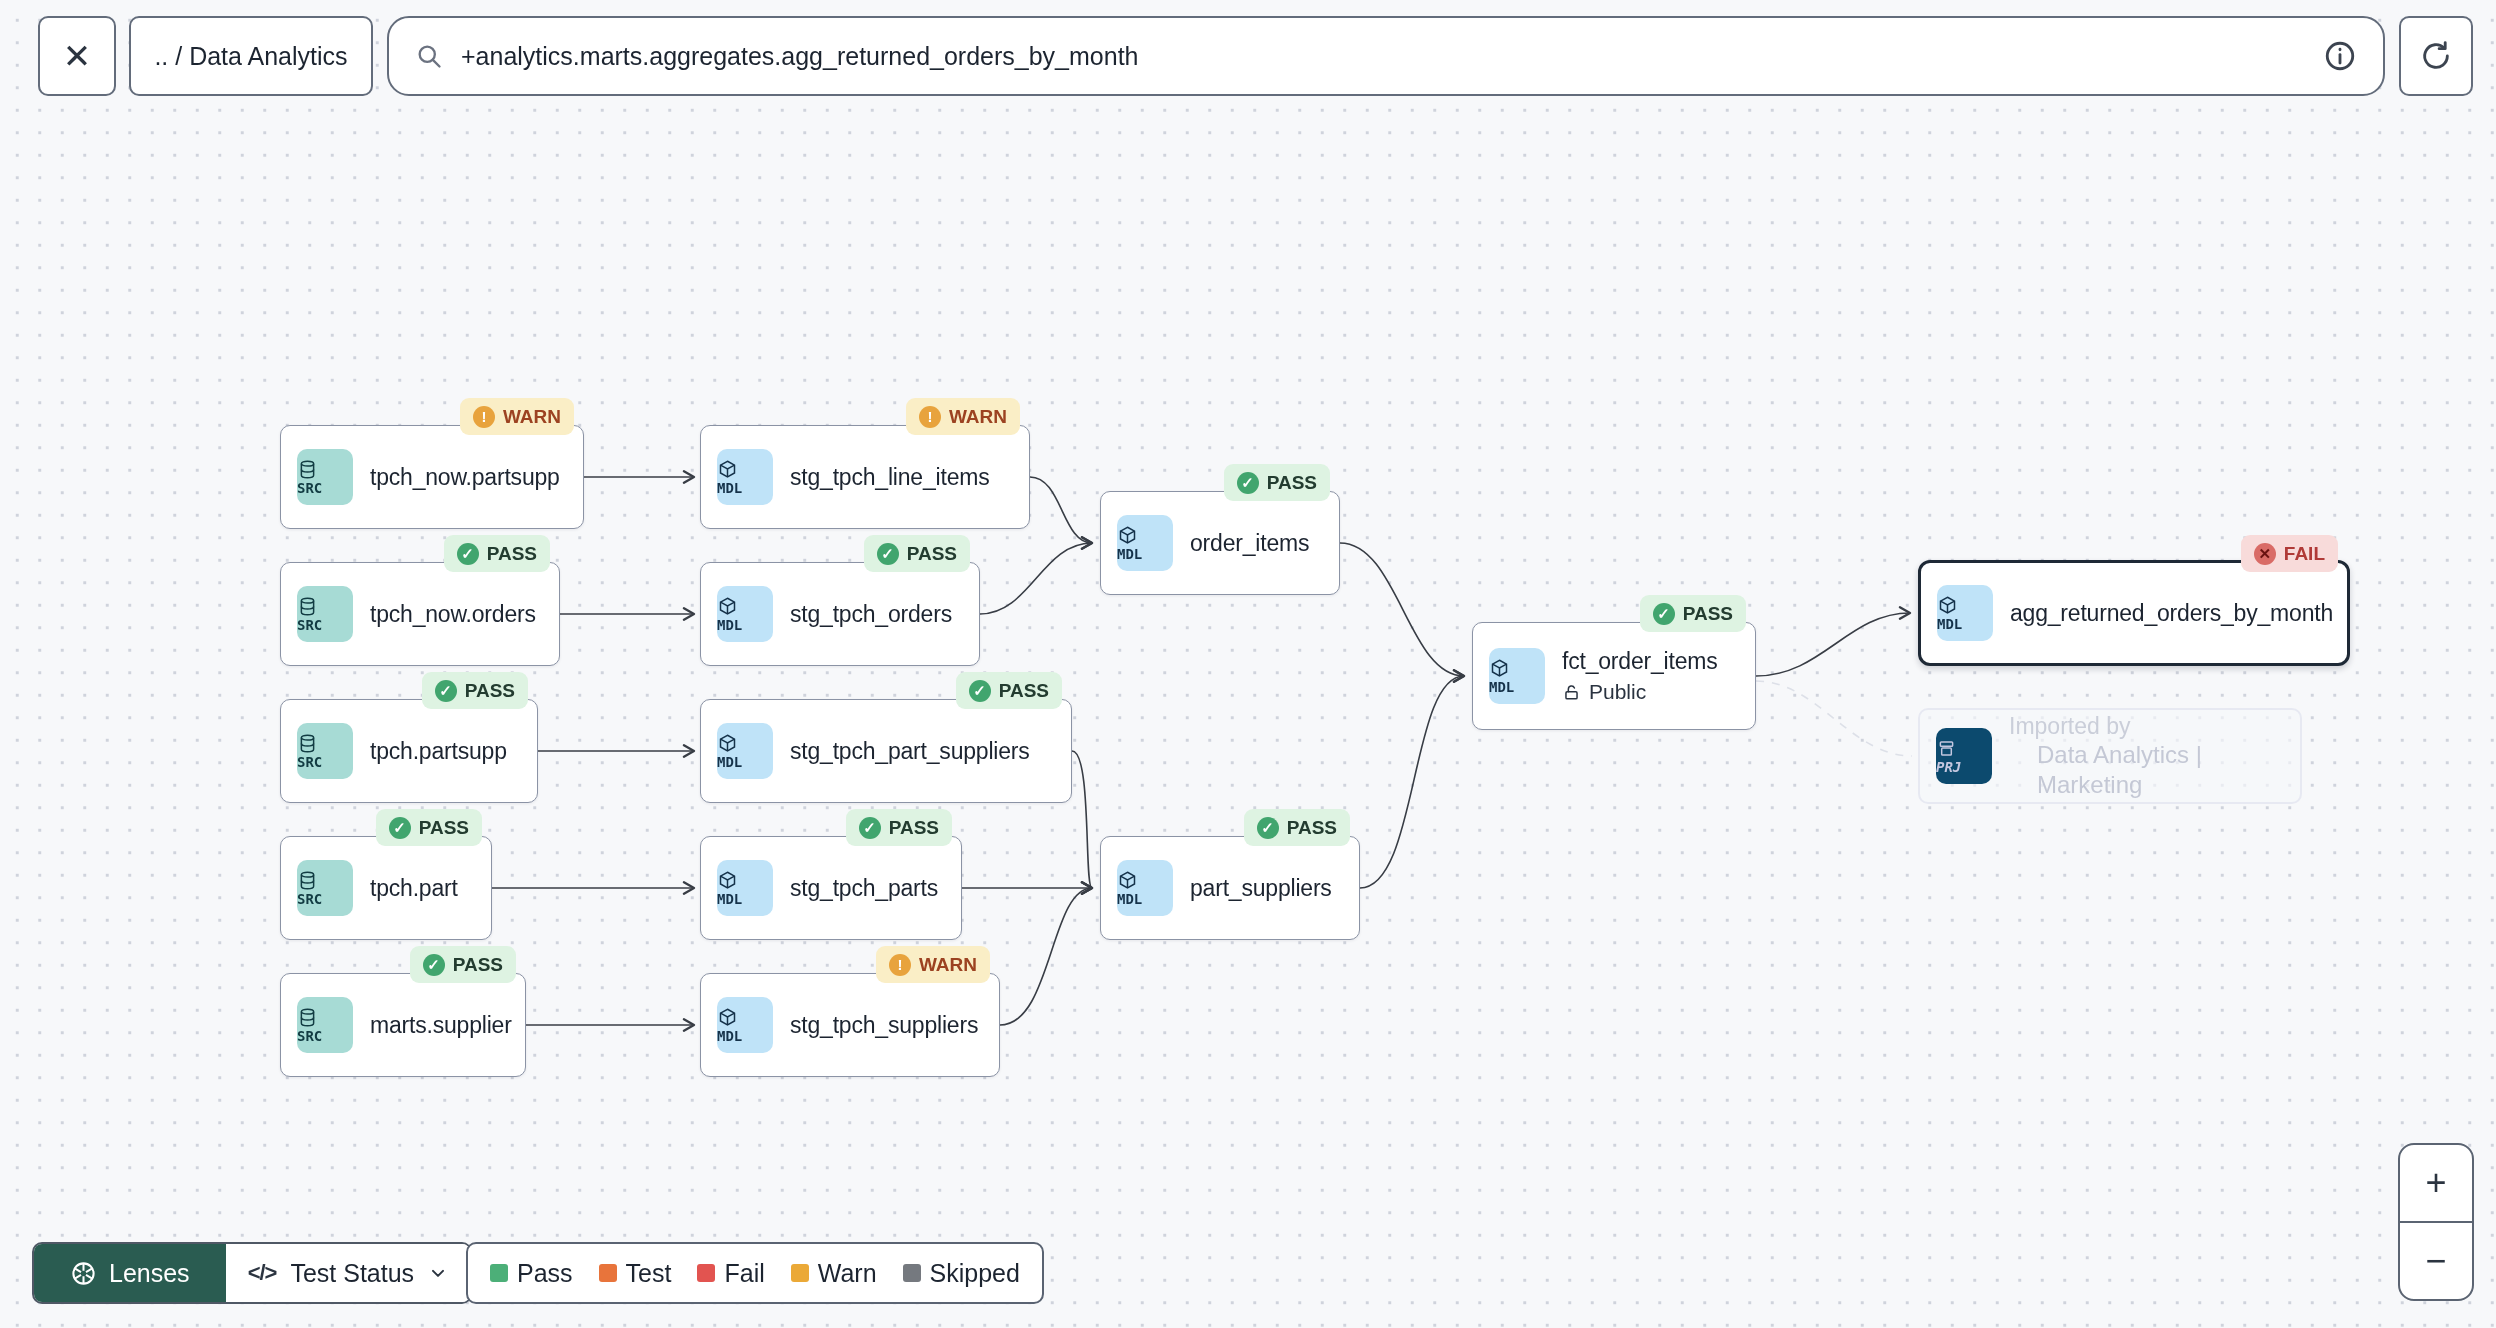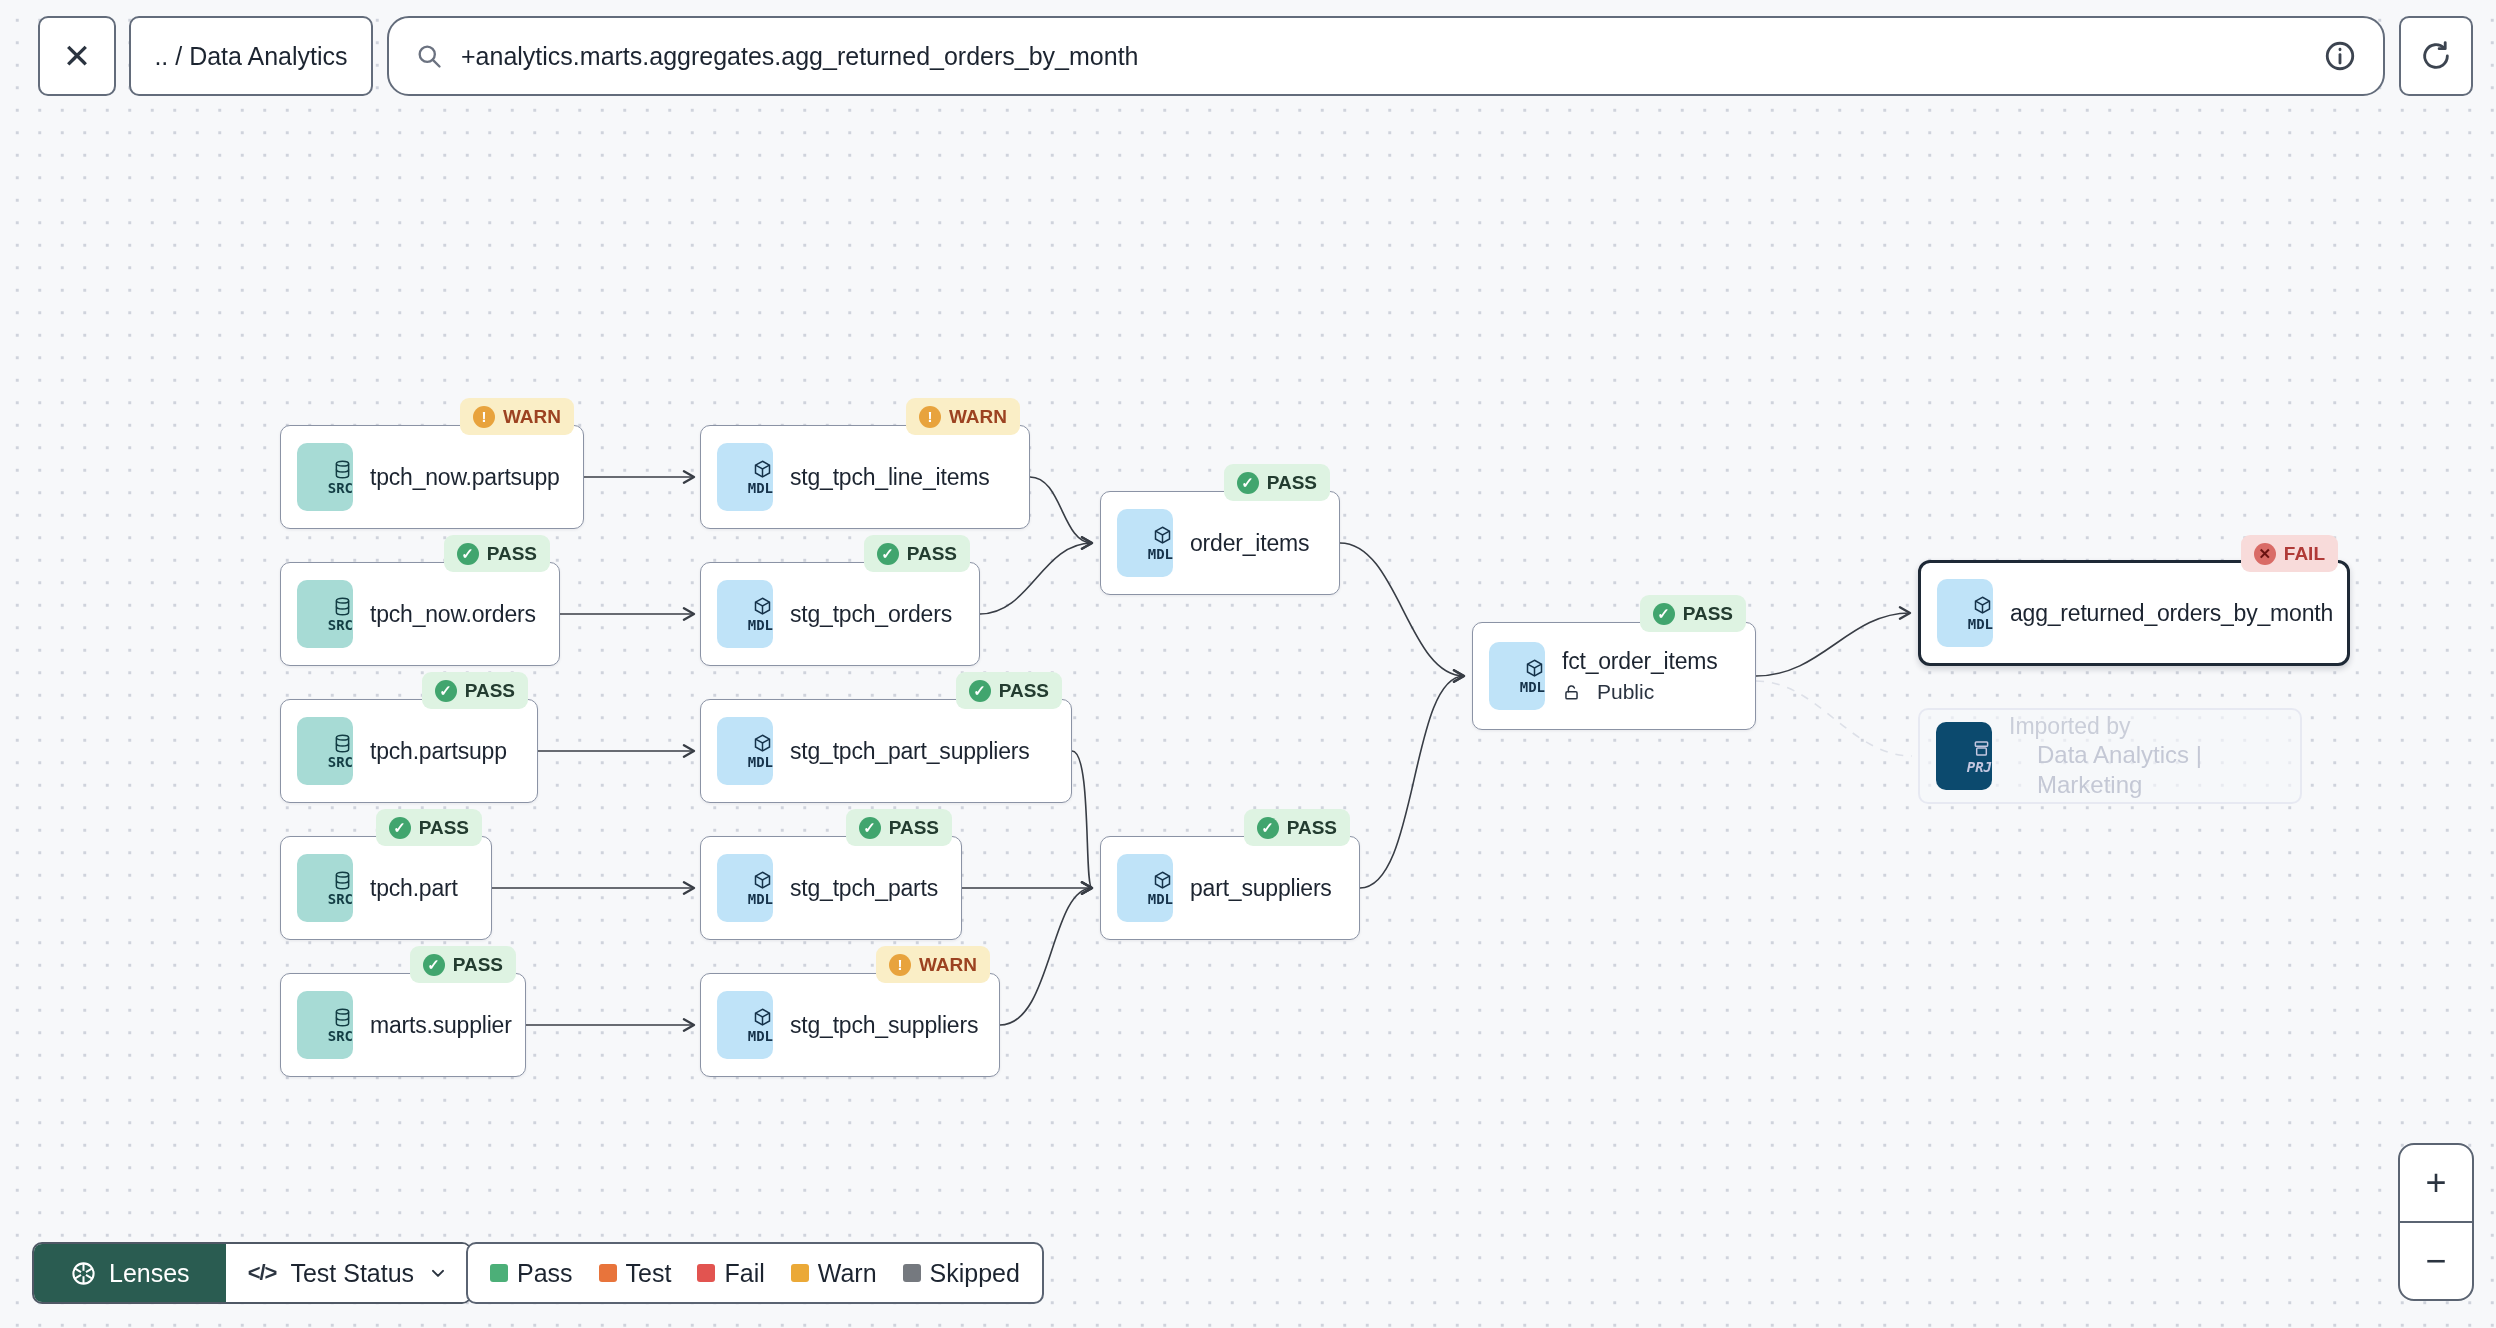--- a/index.html
+++ b/index.html
@@ -22,24 +22,24 @@
   .refreshbtn{left:2399px;width:74px;}
   .icon-stroke{stroke:#3c4450;fill:none;stroke-width:2;stroke-linecap:round;stroke-linejoin:round;}
   
   #edges{position:absolute;left:0;top:0;z-index:1;}
   .node{position:absolute;z-index:2;background:#fff;border:1.5px solid #8b93a5;border-radius:10px;
     box-sizing:border-box;display:flex;align-items:center;gap:17px;padding:0 14px 0 16px;height:104px;
     box-shadow:0 1px 3px rgba(20,30,50,.08);}
   .node.selected{border:3px solid #1e2936;border-radius:12px;box-shadow:0 3px 6px rgba(15,23,42,.18);}
   .node.ghost{background:rgba(246,247,251,.65);border:2px solid #e7e9f2;box-shadow:none;}
   .nlabel{font-size:23px;letter-spacing:-0.2px;color:#1c2430;white-space:nowrap;}
-  .nsub{display:flex;align-items:center;gap:16px;font-size:21px;color:#2a3340;margin-top:5px;}
+  .nsub{display:flex;align-items:center;gap:8px;font-size:21px;color:#2a3340;margin-top:5px;}
   .nsub svg{width:19px;height:19px;stroke:#2a3340;fill:none;stroke-width:1.9;stroke-linecap:round;}
-  .tbadge{width:56px;height:68px;border-radius:10px;display:flex;flex-direction:column;
-    align-items:flex-end;justify-content:center;gap:1px;flex:0 0 auto;}
+  .tbadge{width:56px;height:56px;border-radius:10px;display:flex;flex-direction:column;
+    align-items:flex-start;justify-content:center;gap:1px;flex:0 0 auto;}
   .tbadge .tlabel{font-family:"DejaVu Sans Mono",monospace;font-size:14px;font-weight:600;line-height:1;}
   .ticon{width:21px;height:21px;stroke:currentColor;fill:none;stroke-width:1.7;}
   .src{background:#a7dbd5;color:#123c43;}
   .mdl{background:#bfe3f8;color:#15324a;}
   .prj{background:#0c4a6e;color:#c4c7e0;font-style:italic;}
   .status{position:absolute;top:-28px;right:9px;z-index:3;display:flex;align-items:center;gap:8px;
     height:37px;padding:0 13px;border-radius:9px;font-size:19px;font-weight:700;}
   .sdot{width:22px;height:22px;border-radius:50%;display:flex;align-items:center;justify-content:center;
     font-style:normal;font-size:15px;font-weight:700;}
   .status.pass{background:#def3e2;color:#233c30;}

